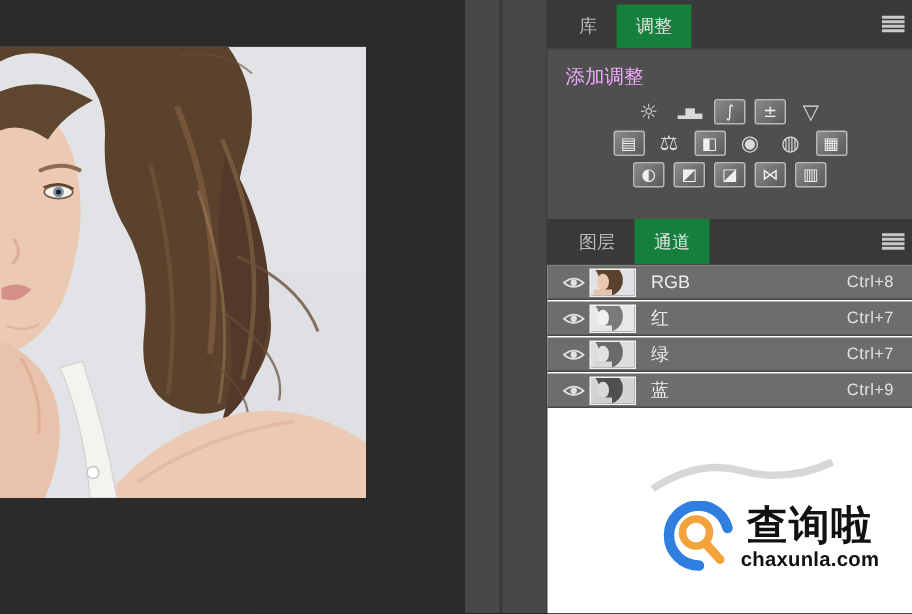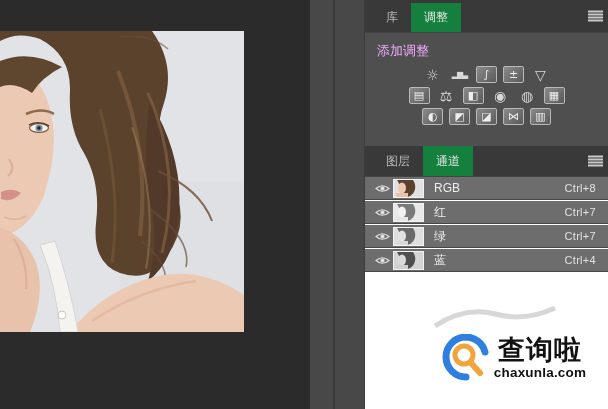--- a/index.html
+++ b/index.html
@@ -224,21 +224,21 @@
           </span>
           <span class="thumb">
             <svg width="29" height="17" viewBox="0 0 29 17">
                 <rect width="29" height="17" fill="#d4d4d4"></rect>
                 <path d="M3,0 H19 Q23,6 20,12 Q17,17 12,17 Q6,17 6,10 Q6,4 3,0 Z" fill="#4f4f4f"></path>
                 <ellipse cx="8" cy="8" rx="4" ry="5.5" fill="#dadada"></ellipse>
                 <rect x="2" y="13" width="12" height="4" fill="#cfcfcf"></rect>
               </svg>
           </span>
           <span class="ch-name">蓝</span>
-          <span class="ch-key">Ctrl+4</span>
+          <span class="ch-key">Ctrl+9</span>
         </div>
 
       </div>
     </div>
   </div>
 
   <svg class="smudge" viewBox="0 0 140 40">
     <path d="M10,30 Q40,10 70,18 Q100,26 130,12" stroke="#1d1d1d" stroke-width="5" fill="none" opacity=".35"></path>
     <path d="M30,36 Q60,22 95,28" stroke="#1d1d1d" stroke-width="3" fill="none" opacity=".3"></path>
   </svg>

